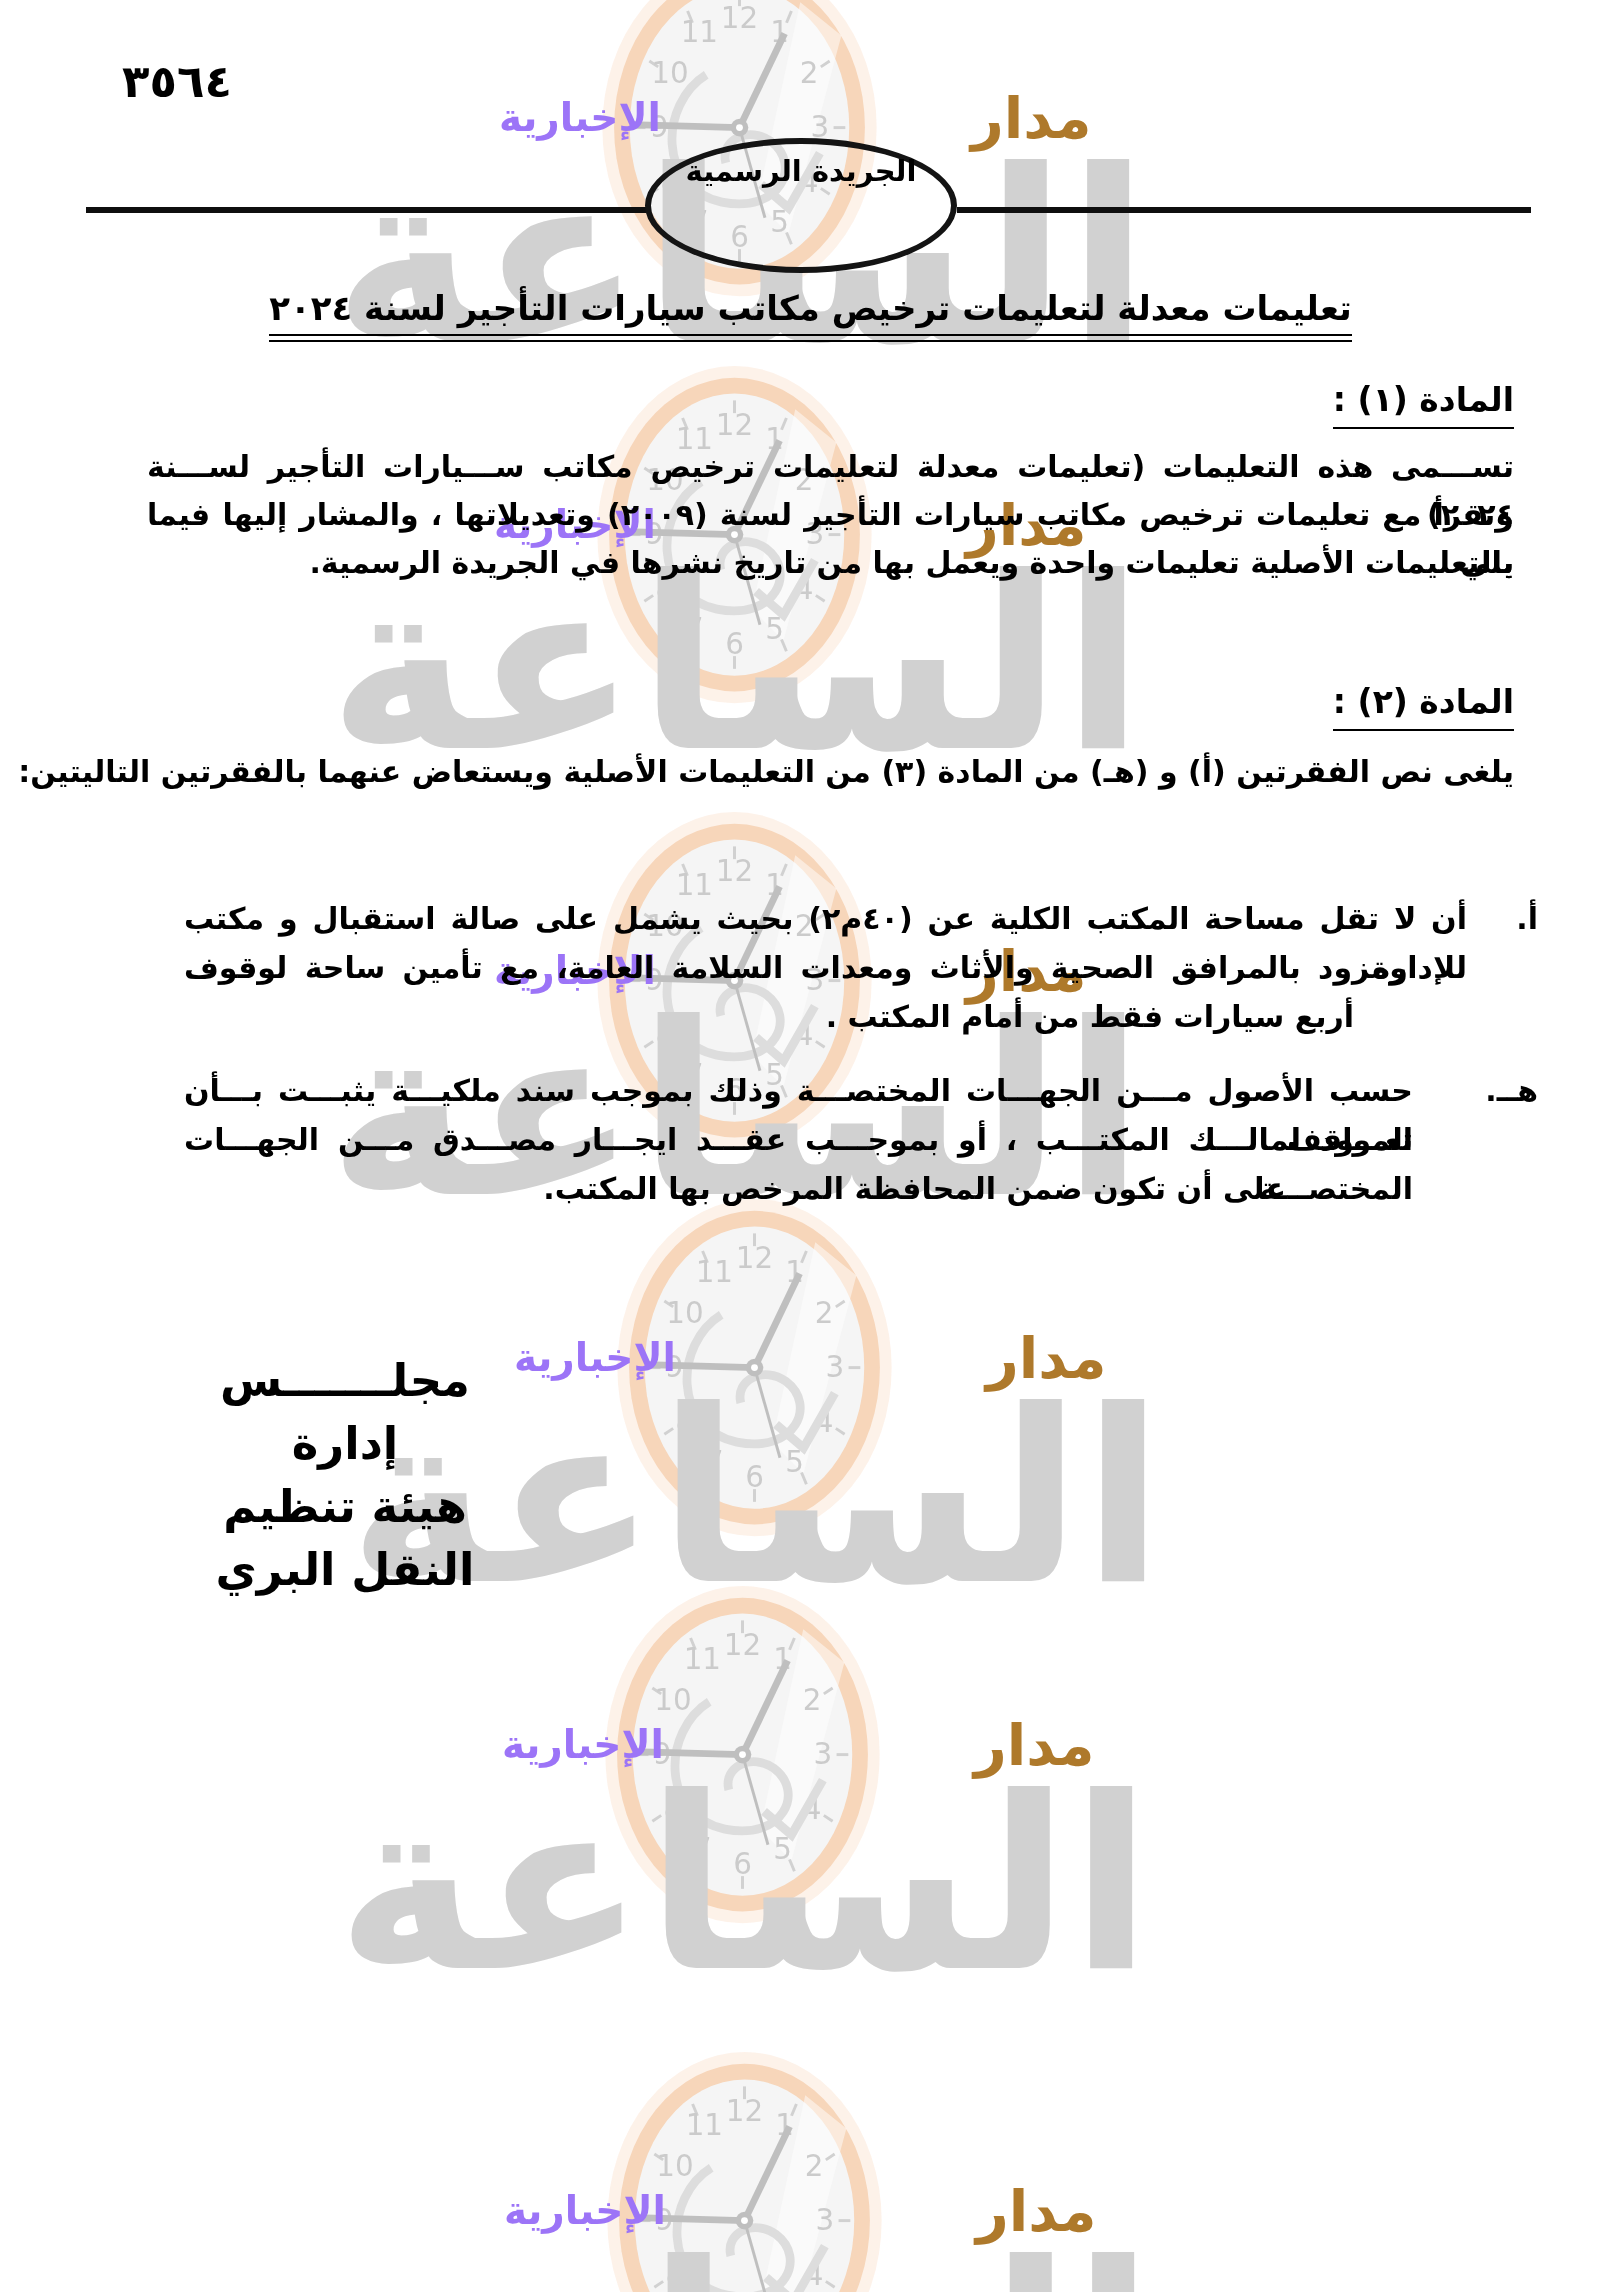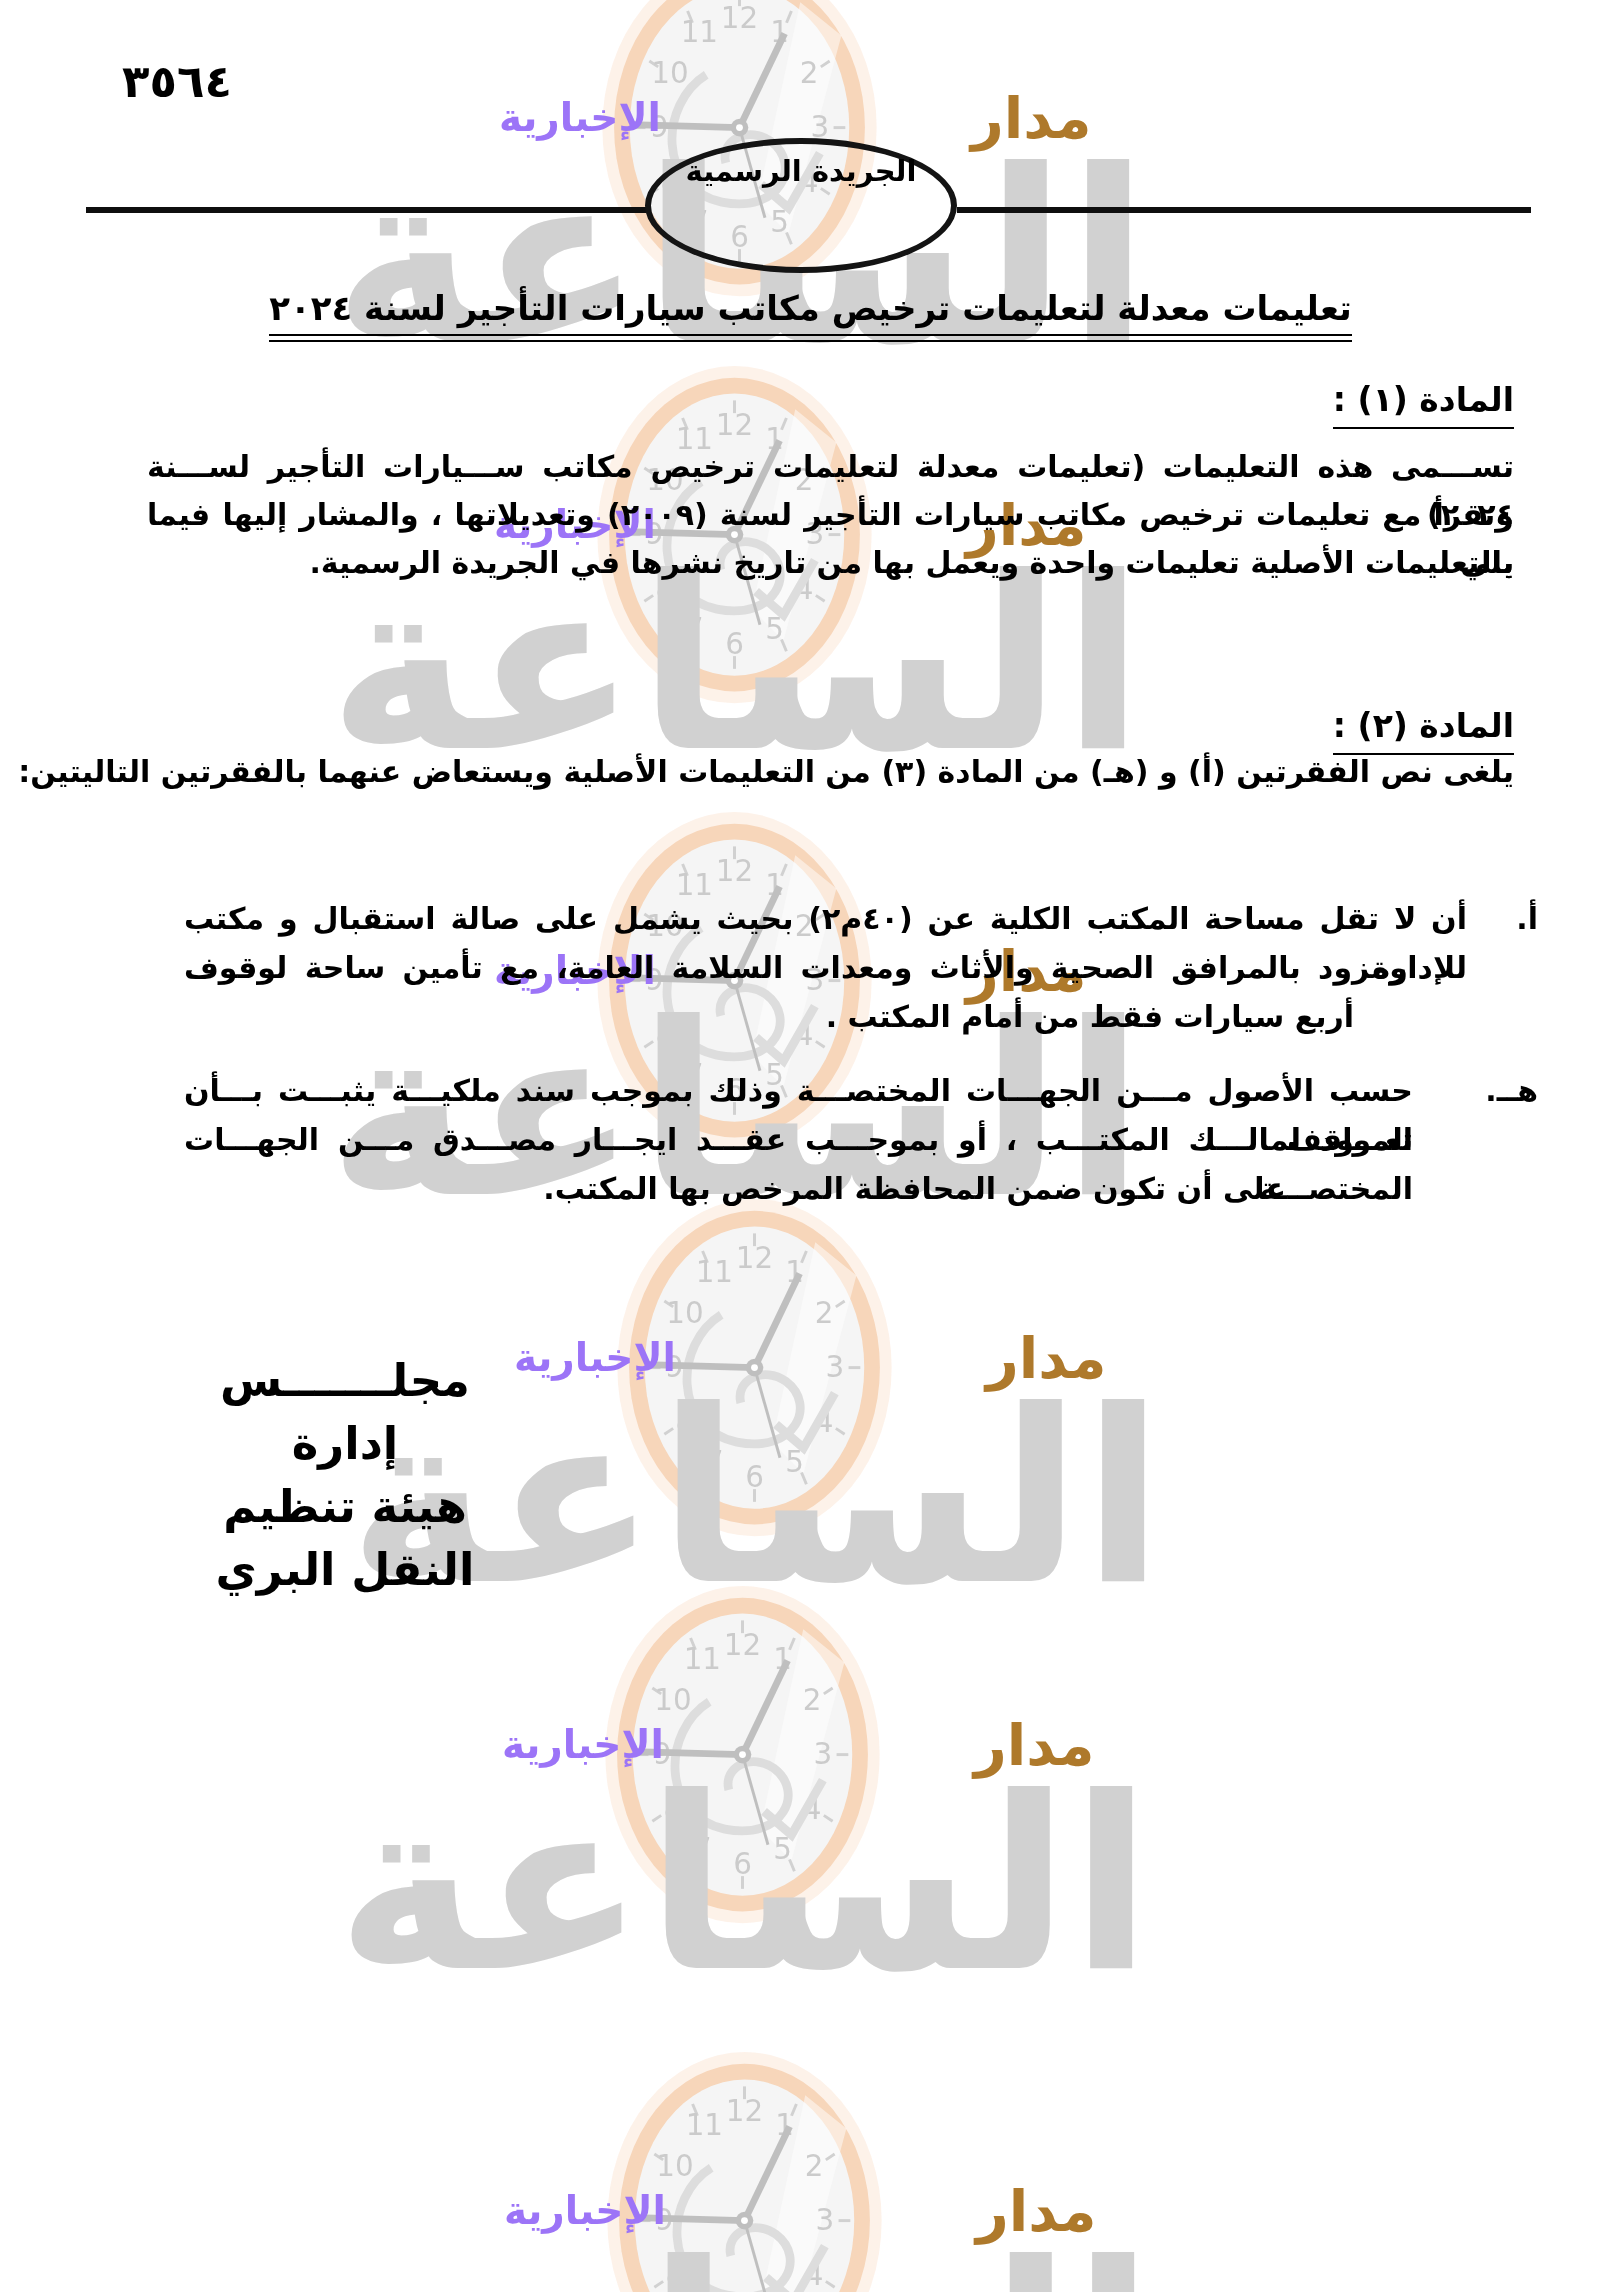--- a/index.html
+++ b/index.html
@@ -38,21 +38,21 @@
   .u-outer{display:inline-block;border-bottom:2px solid #000;padding-bottom:3.9px;}
   .u-inner{display:inline-block;border-bottom:2.9px solid #000;padding-bottom:5.9px;
            font-size:34px;font-weight:bold;color:#000;}
   
   .doc{position:absolute;inset:0;z-index:2;direction:rtl;color:#000;}
   .art-heading{
     position:absolute;right:107px;font-size:33px;font-weight:bold;
     border-bottom:2.9px solid #000;padding-bottom:7.8px;
   }
   .h-art1{top:380px;}
-  .h-art2{top:706px;text-align:center;}
+  .h-art2{top:682px;text-align:center;}
   .para{position:absolute;right:107px;left:147px;font-size:30px;font-weight:bold;}
   .para .line{line-height:48px;height:48px;white-space:nowrap;}
   .para .just{white-space:normal;text-align:justify;text-align-last:justify;}
   .p1{top:443px;}
   .p2{top:748px;}
   .item{position:absolute;right:83px;left:184px;display:flex;font-size:30px;font-weight:bold;}
   .item-a{top:894px;}
   .item-h{top:1066px;}
   .item .marker{flex:0 0 71px;line-height:49px;}
   .item .ibody{flex:1 1 auto;min-width:0;}

